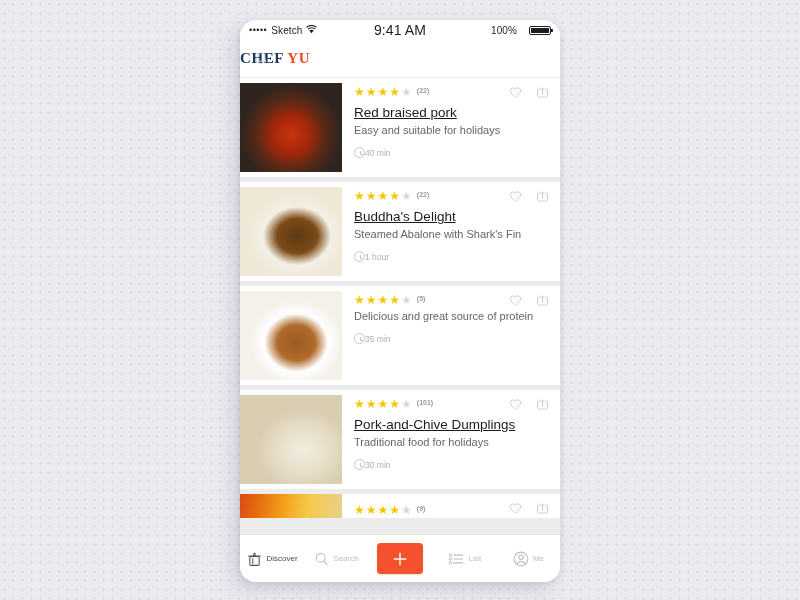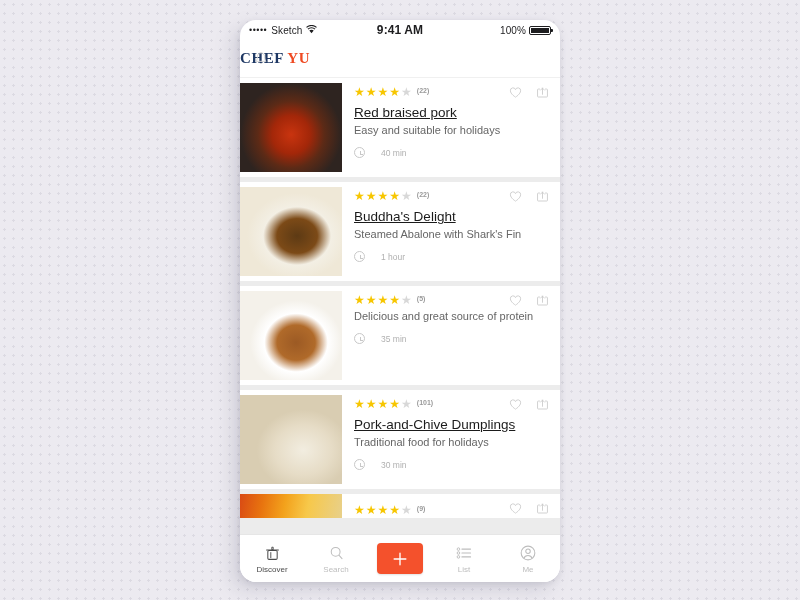--- a/index.html
+++ b/index.html
@@ -38,23 +38,23 @@
     flex: 0 0 20px;
     display: flex;
     align-items: center;
     padding: 0 9px;
     font-size: 10px;
     color: #1d1d1f;
     letter-spacing: .1px;
   }
   .sb-left { display: flex; align-items: center; gap: 4px; flex: 1; }
   .dots { letter-spacing: .5px; font-size: 9px; }
-  .sb-center { flex: 0 0 auto; font-weight: 700; font-size: 12px; text-align: center; }
+  .sb-center { flex: 0 0 auto; font-weight: 400; font-size: 14px; text-align: center; }
   .sb-right { flex: 1; display: flex; align-items: center;
-              justify-content: flex-end; gap: 3px; }
+              justify-content: flex-end; gap: 12px; }
   .battery {
     width: 22px; height: 9px; border: 1px solid #1d1d1f;
     border-radius: 2px; position: relative; padding: 1px;
   }
   .battery::after {
     content:""; position:absolute; right:-3px; top:2.5px;
     width:2px; height:3px; background:#1d1d1f; border-radius:0 1px 1px 0;
   }
   .battery i { display:block; height:100%; background:#1d1d1f; }
 
@@ -114,21 +114,21 @@
   }
   .title {
     font-size: 13.5px; color: #1b1b1b; margin-top: 7px;
     white-space: nowrap; overflow: hidden; text-decoration: underline;
   }
   .subtitle {
     font-size: 11px; color: #666; margin-top: 4px;
     white-space: nowrap; overflow: hidden;
   }
   .timerow {
-    display: flex; align-items: center; gap: 16px;
+    display: flex; align-items: center; gap: 0;
     margin-top: 11px; color: #b0b0b0; font-size: 8.5px;
   }
   .clock {
     width: 11px; height: 11px; border: 1px solid #c8c8c8;
     border-radius: 50%; position: relative;
   }
   .clock::before, .clock::after {
     content:""; position:absolute; background:#c8c8c8;
     left:4.5px; top:2.5px;
   }
@@ -150,21 +150,21 @@
   #tabbar {
     flex: 0 0 48px;
     height: 48px;
     background: #fff;
     border-top: 1px solid #e6e6e6;
     display: flex;
     align-items: center;
   }
   .tab {
     flex: 1 1 0;
-    display: flex; flex-direction: column;
+    display: flex; flex-direction: row;
     align-items: center; justify-content: center;
     gap: 3px;
     color: #bdbdbd;
     font-size: 8px;
     height: 100%;
   }
   .tab.active { color: #4b4b4b; }
   .tab-ico { height: 19px; display:flex; align-items:center; justify-content:center; }
   .fab {
     flex: 1 1 0; display:flex; align-items:center; justify-content:center;

